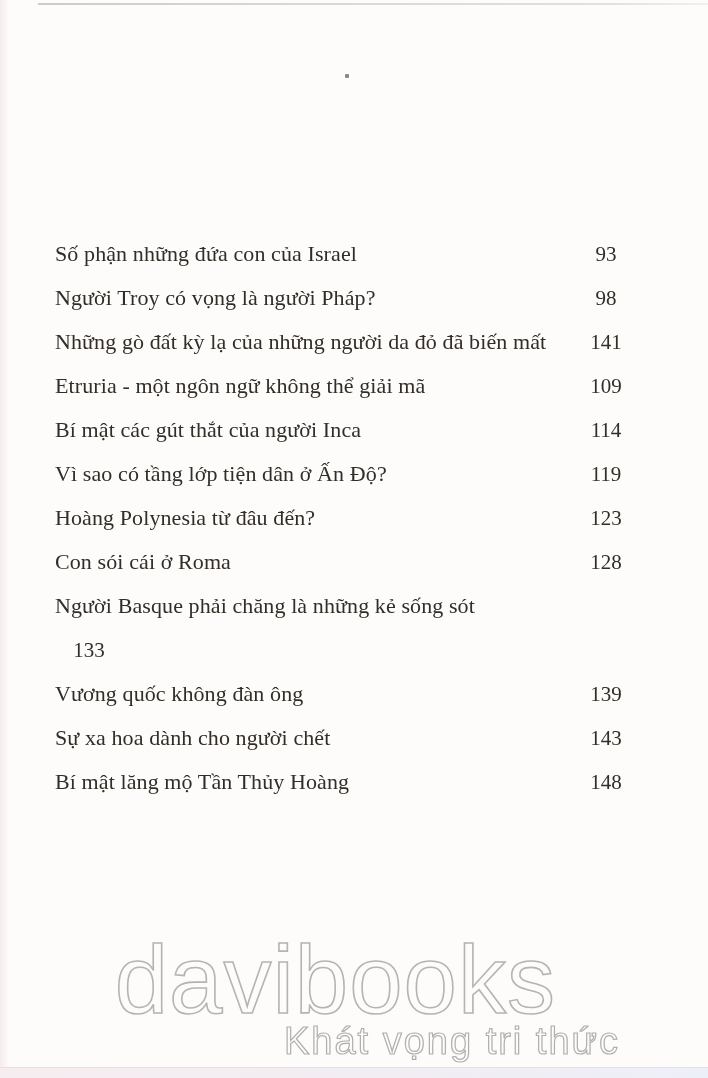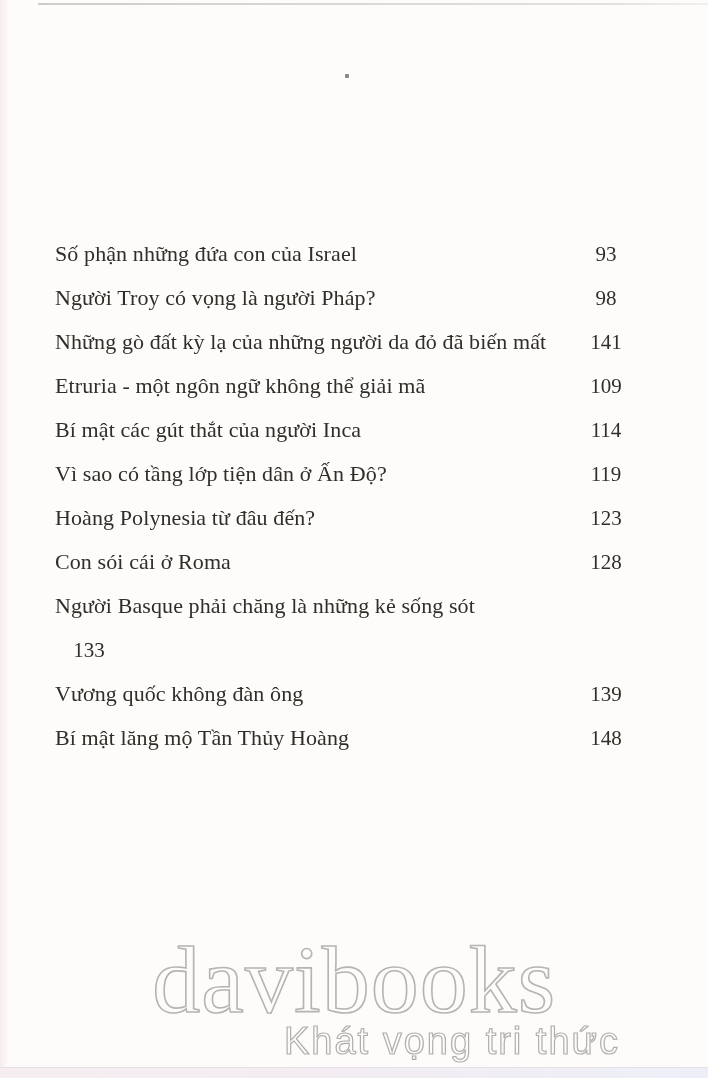--- a/index.html
+++ b/index.html
@@ -65,21 +65,21 @@
     padding-left: 12px;
   }
   .watermark {
     position: absolute;
     right: 88px;
     top: 932px;
     text-align: right;
     pointer-events: none;
   }
   .wm-brand {
-    font-family: Liberation Serif, serif;
+    font-family: Liberation Sans, sans-serif;
     font-size: 96px;
     line-height: 1.0;
     letter-spacing: 1px;
     color: transparent;
     -webkit-text-stroke: 1.6px #b7b3b0;
     text-shadow: 0 0 0 rgba(255,255,255,0);
     margin-right: 64px;
   }
   .wm-tagline {
     font-family: "Liberation Sans", sans-serif;
@@ -155,20 +155,24 @@
 
   <div class="toc-row">
     <span class="toc-page">133</span>
   </div>
 
   <div class="toc-row">
     <span class="toc-title">Vương quốc không đàn ông</span>
     <span class="toc-page">139</span>
   </div>
 
+  <div class="toc-row">
+    <span class="toc-title">Sự xa hoa dành cho người chết</span>
+    <span class="toc-page">143</span>
+  </div>
 
   <div class="toc-row">
     <span class="toc-title">Bí mật lăng mộ Tần Thủy Hoàng</span>
     <span class="toc-page">148</span>
   </div>
 
 
 </div>
 
 <div class="watermark">

